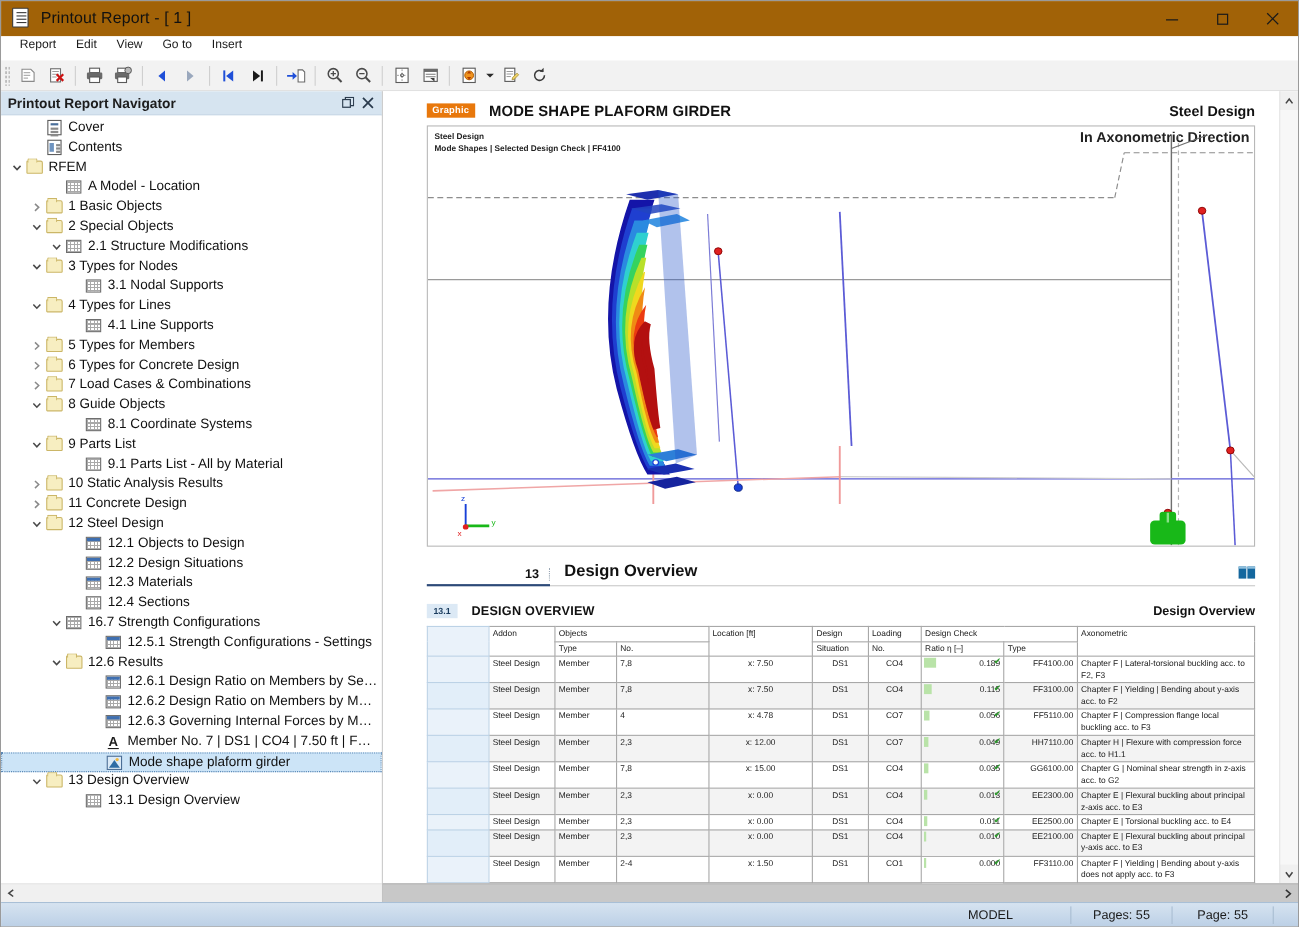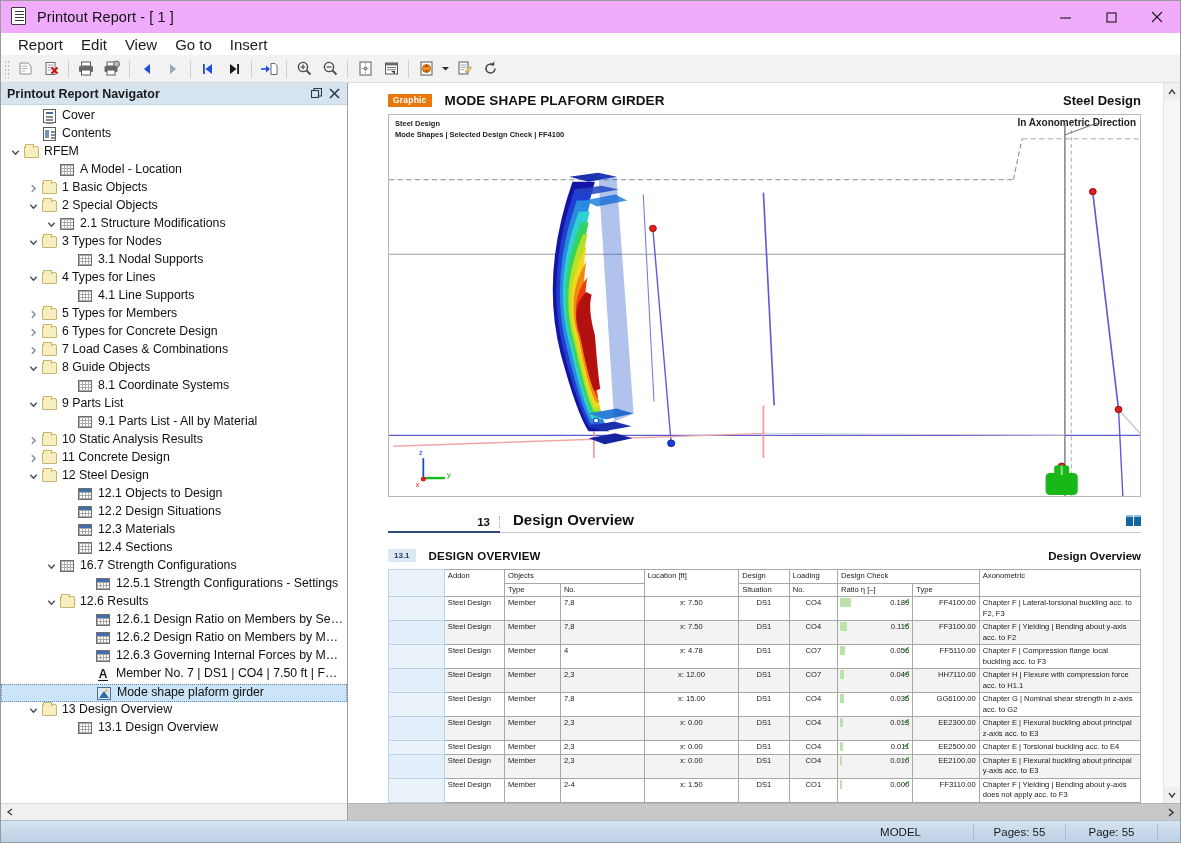--- a/index.html
+++ b/index.html
@@ -18,21 +18,21 @@
     display: flex;
     flex-direction: column;
   }
 
   
   .titlebar {
     height: 32px;
     flex: 0 0 32px;
     display: flex;
     align-items: center;
-    background: #f0abfc;
+    background: #a16207;
     border-bottom: 0px solid #fff;
   }
   .titlebar .doc-icon {
     width: 18px; height: 20px;
     margin-left: 10px; margin-right: 8px;
     position: relative;
   }
   .doc-icon-shape {
     width: 15px; height: 18px;
     border: 1.3px solid #3a3a3a;
@@ -60,24 +60,23 @@
     color: #1a1a1a;
     font-size: 13px;
   }
   .winbtn svg { display: block; }
 
   
   .menubar {
     height: 22px;
     flex: 0 0 22px;
     display: flex;
-    align-items: center;
     background: #ffffff;
     padding-left: 8px;
-    font-size: 15px;
+    font-size: 11px;
     color: #1b1b1b;
   }
   .menubar .mi {
     padding: 2px 9px;
     white-space: nowrap;
   }
 
   
   .toolbar {
     height: 28px;
@@ -375,21 +374,21 @@
   .g-label {
     position: absolute;
     font-size: 7.5px;
     color: #222;
     line-height: 10px;
     font-weight: bold;
   }
   .g-axo {
     position: absolute;
     top: 2px; right: 4px;
-    font-size: 10px;
+    font-size: 13px;
     color: #222;
     font-weight: bold;
   }
 
   
   .sec-head {
     display: flex;
     align-items: flex-end;
     margin-top: 14px;
     padding-bottom: 5px;

